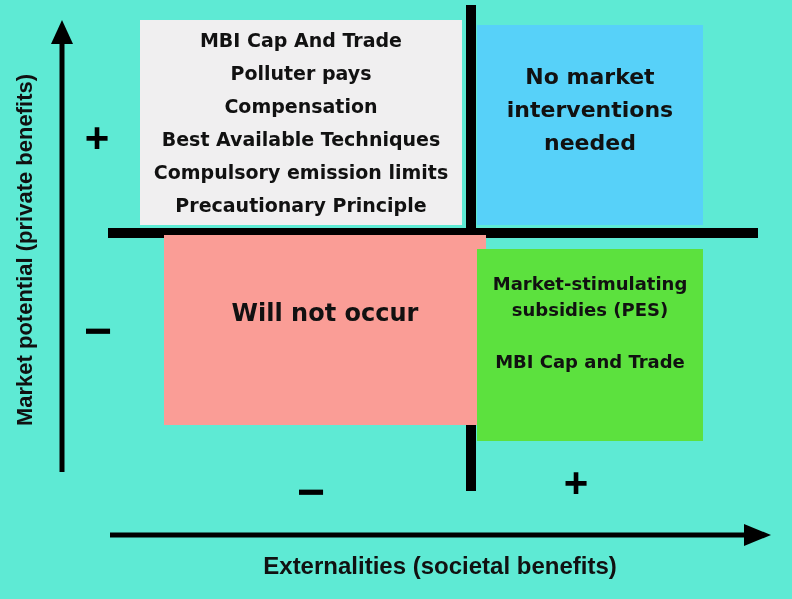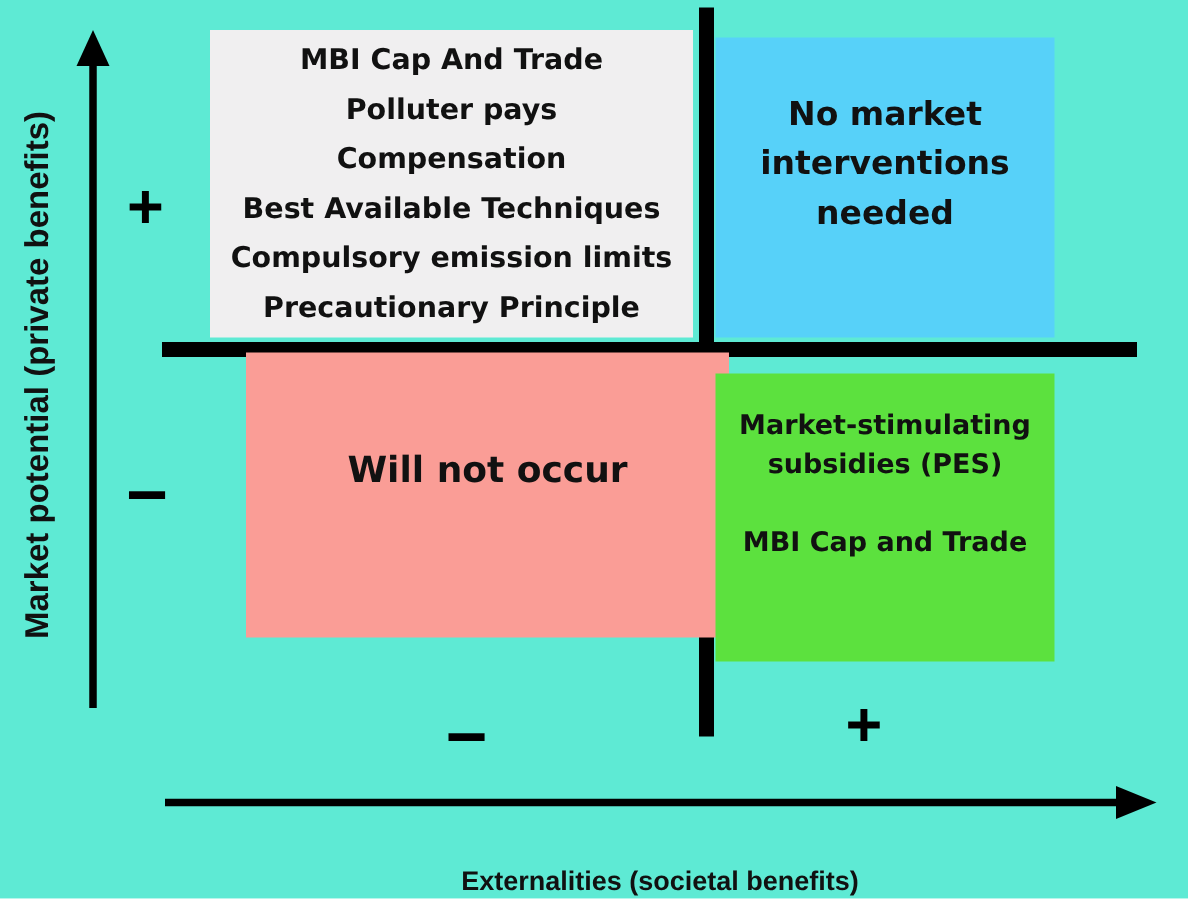--- a/index.html
+++ b/index.html
@@ -36,22 +36,21 @@
     white-space: nowrap;
   }
   #y-axis-label {
     left: 25px; top: 250px;
     transform: translate(-50%, -50%) rotate(-90deg);
     font-size: 22px;
   }
   #x-axis-label {
     left: 440px; top: 566px;
     transform: translate(-50%, -50%);
-    font-size: 18px;
-    margin-top: 22px;
+    font-size: 24px;
   }
   .sign {
     position: absolute;
     transform: translate(-50%, -50%);
     font-family: "Liberation Sans", sans-serif;
     font-weight: 700;
     font-size: 42px;
     color: #000000;
     line-height: 1;
   }

